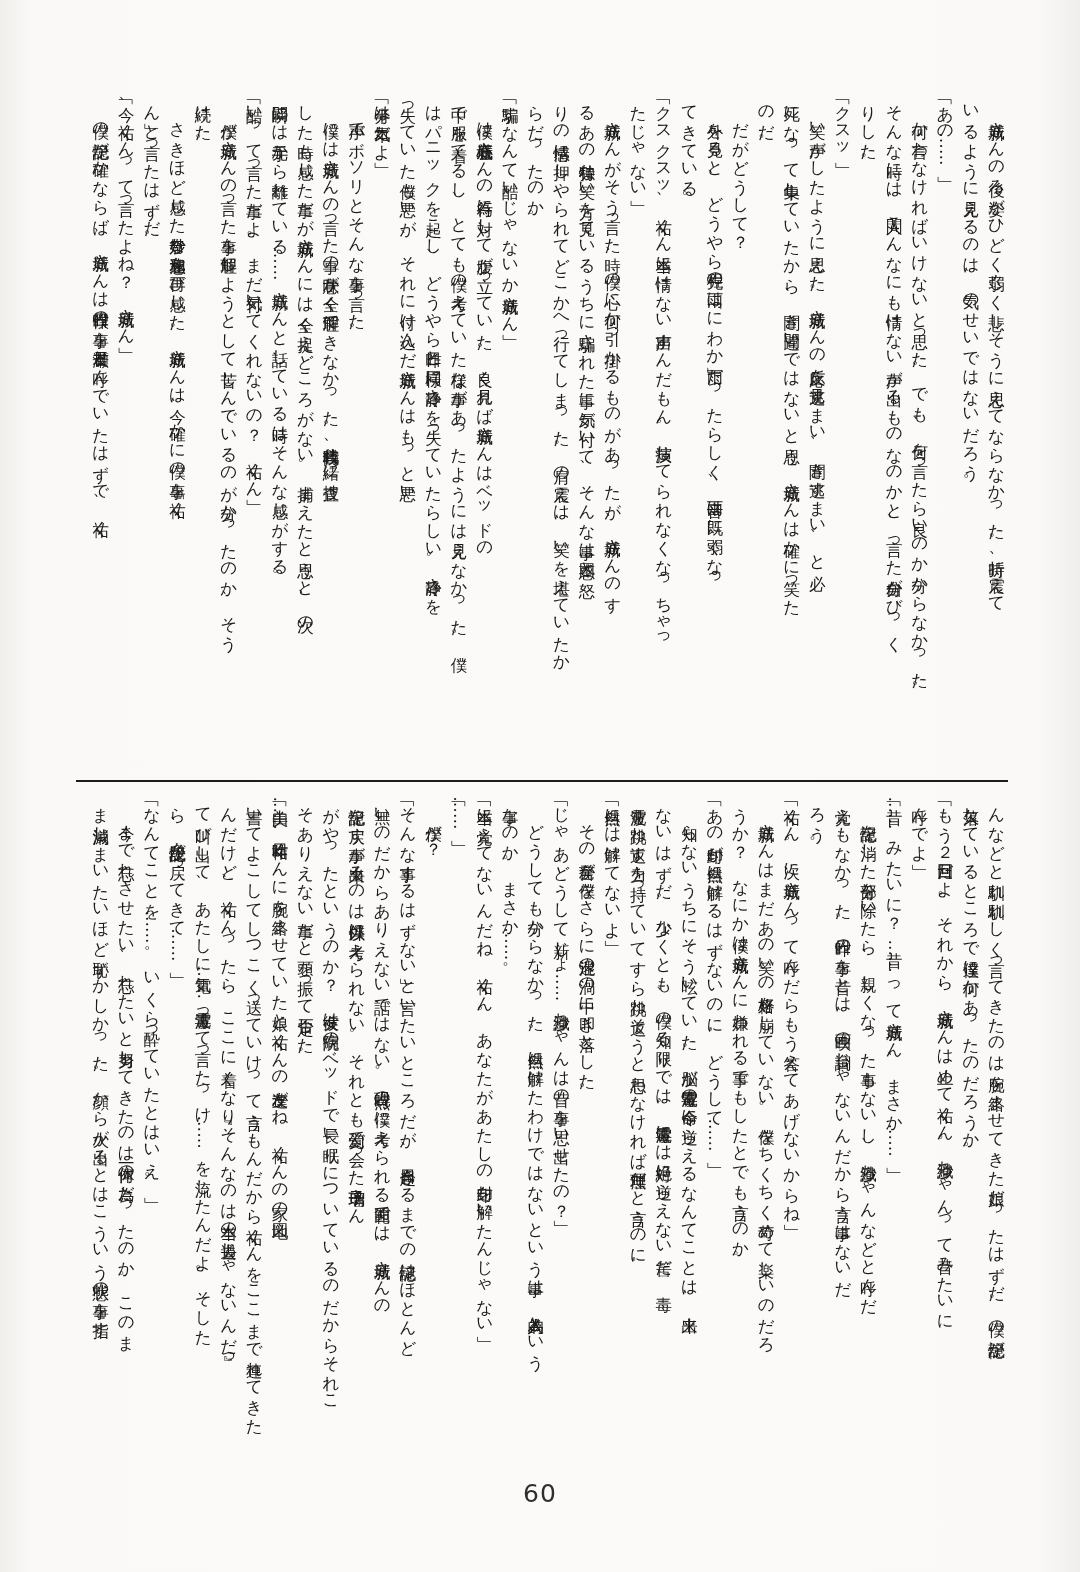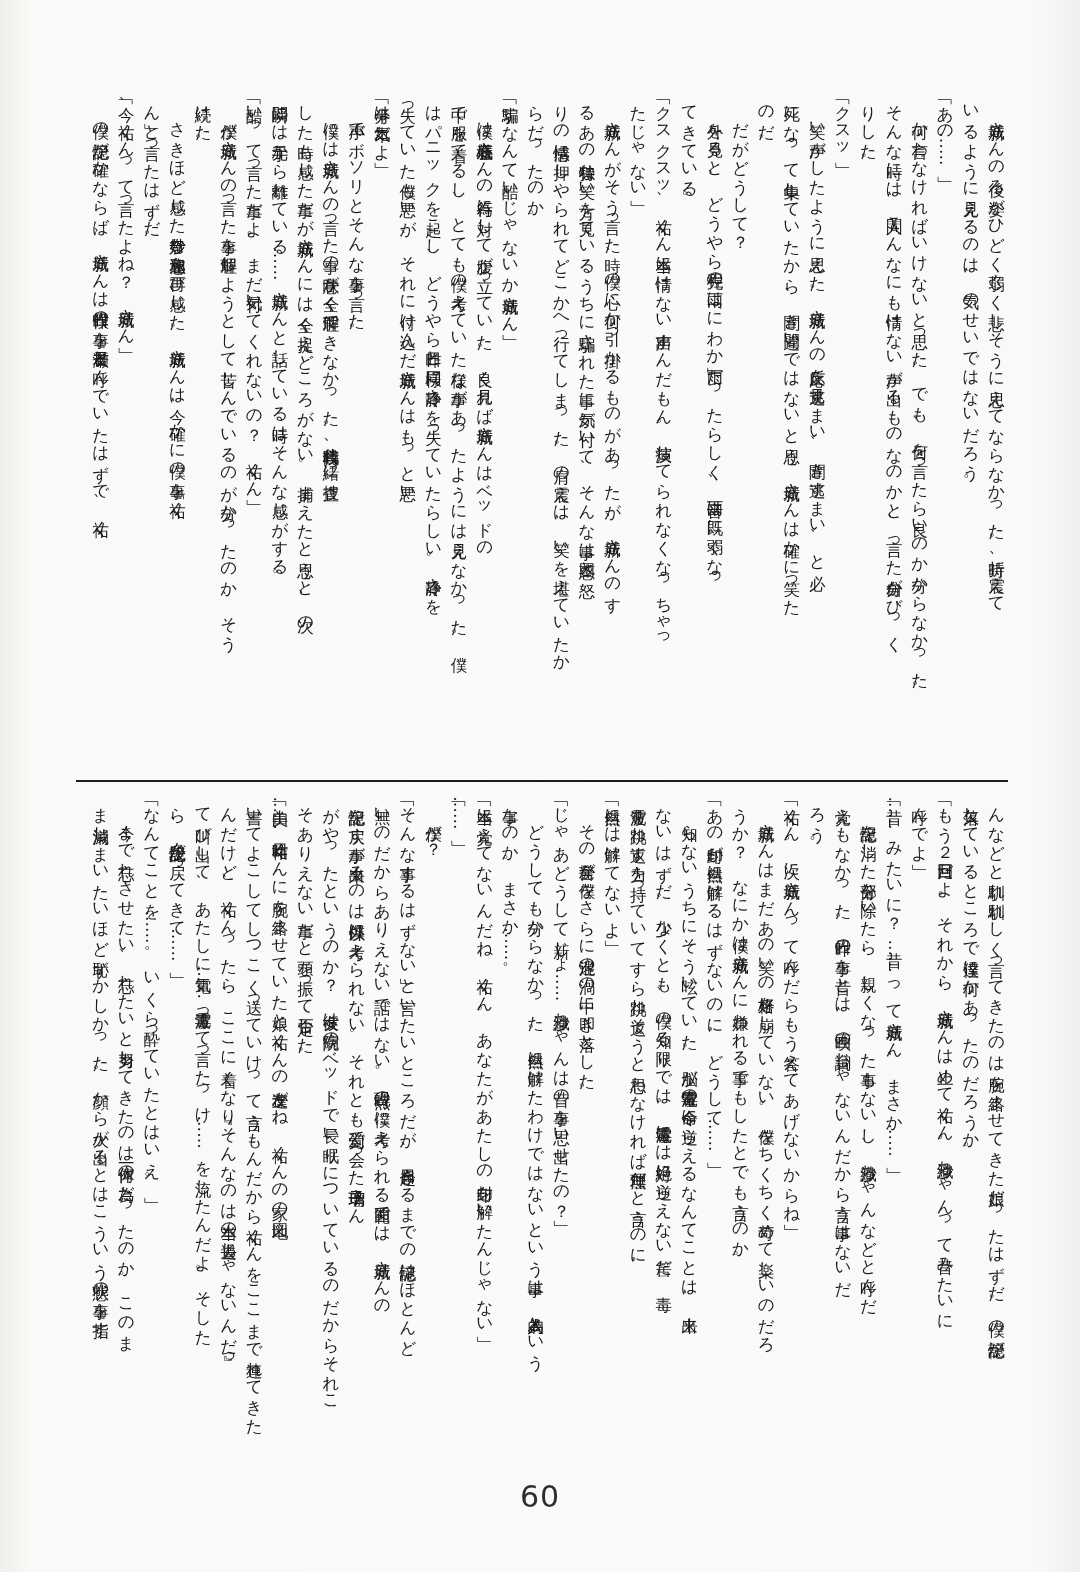--- a/index.html
+++ b/index.html
@@ -48,21 +48,21 @@
     border: none;
     margin: 0;
   }
   .pageno {
     position: absolute;
     top: 1479px;
     left: 0;
     width: 1080px;
     text-align: center;
     font-family: "DejaVu Sans", "Liberation Sans", sans-serif;
-    font-size: 30px;
+    font-size: 25px;
     color: #2e2e2e;
     letter-spacing: 1px;
   }
 </style>
 </head>
 <body>
 
 <div class="page">
 
   <section class="vblock vblock-top">

